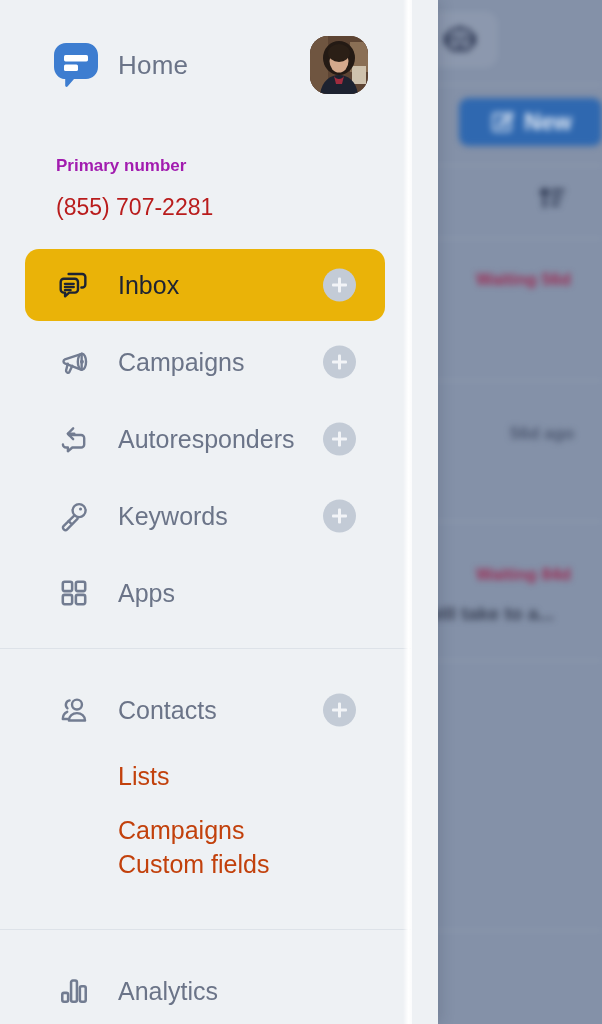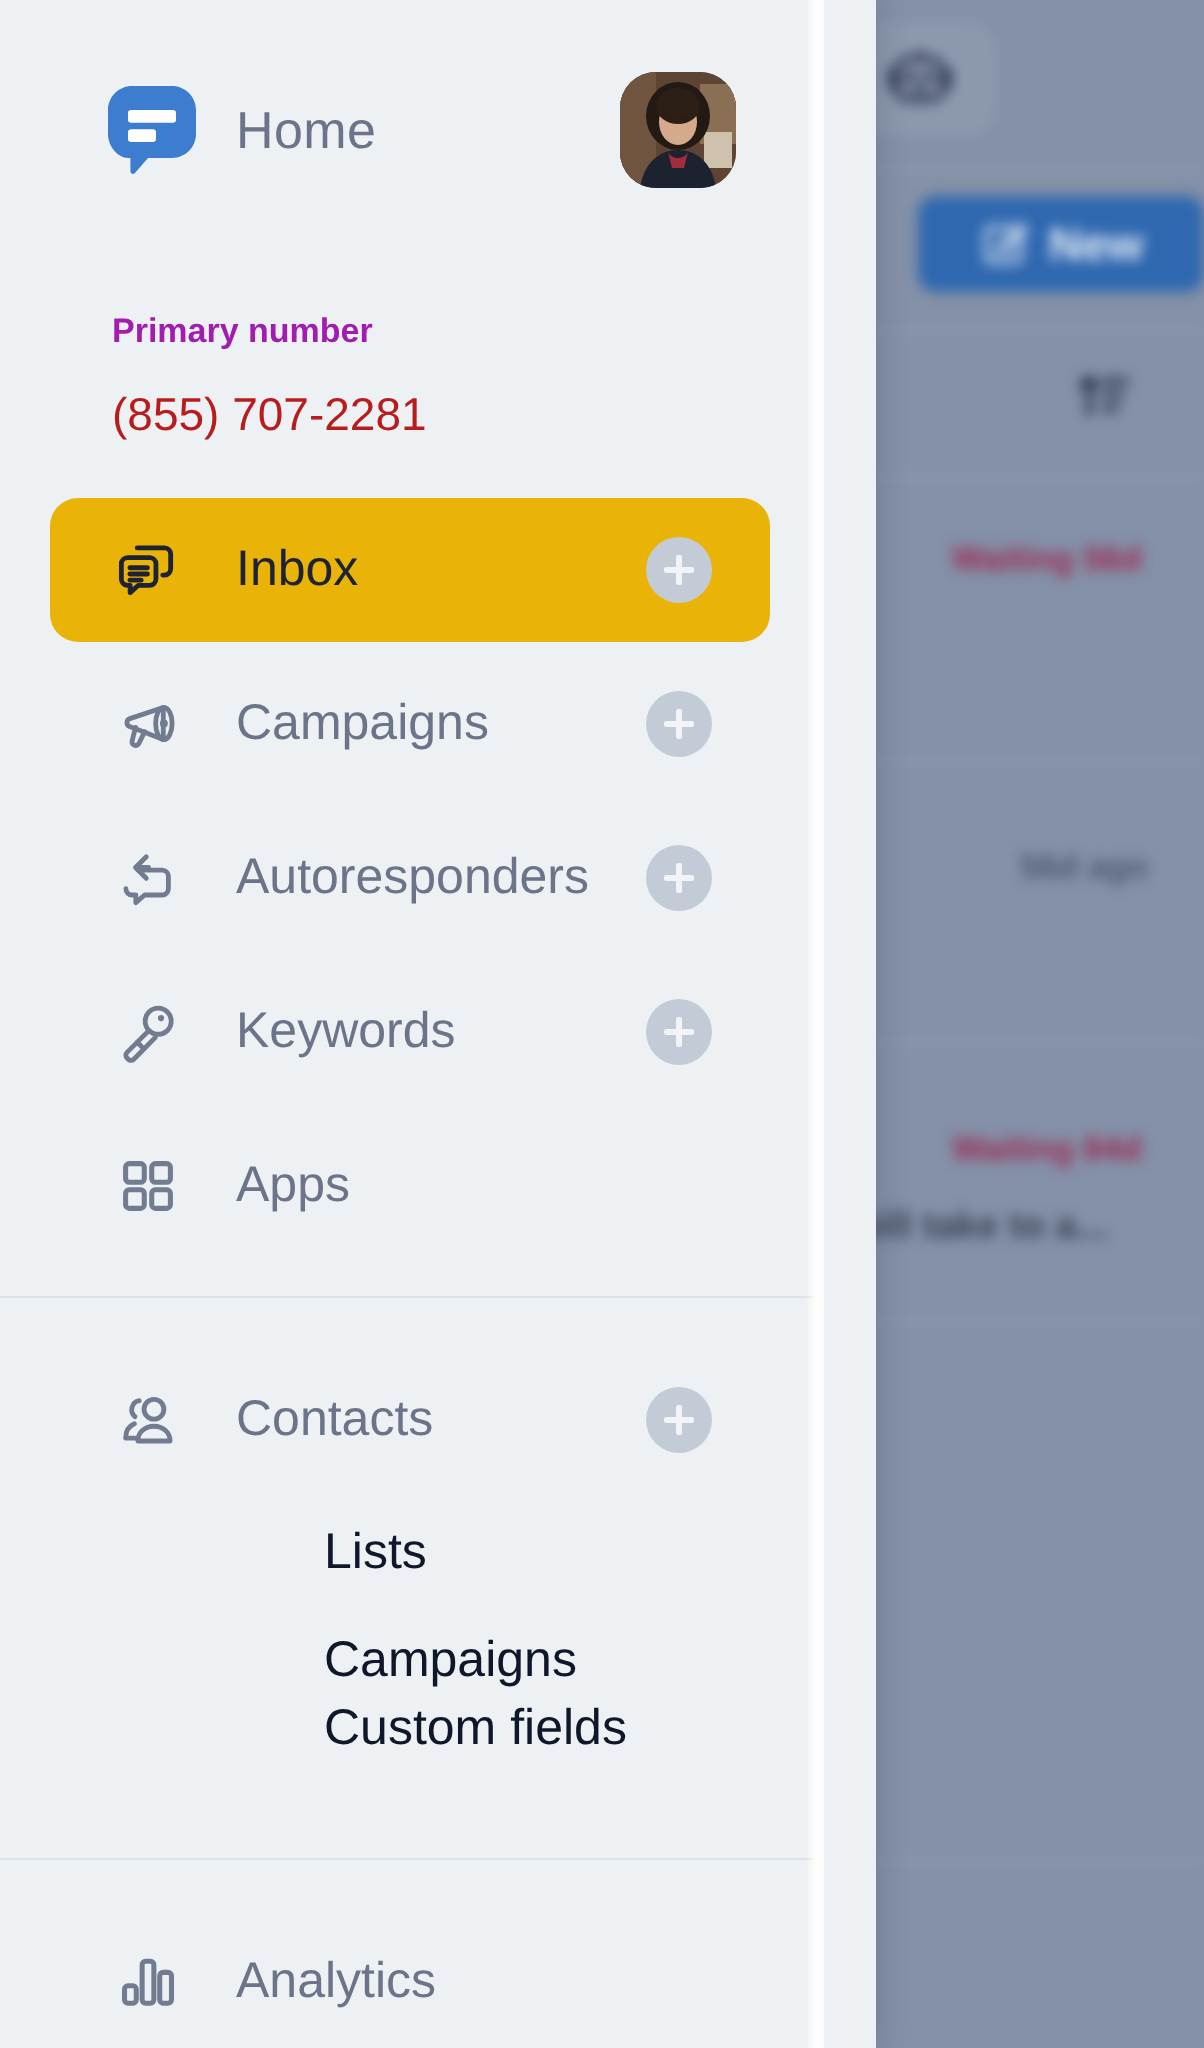--- a/index.html
+++ b/index.html
@@ -127,21 +127,21 @@
   }
   .plus-badge .pb::before, .plus-badge .pb::after {
     content: ""; position: absolute; background: #f2f4f7; border-radius: 1px;
   }
   .plus-badge .pb::before { left: 0; top: 6px; width: 15px; height: 3px; }
   .plus-badge .pb::after  { top: 0; left: 6px; height: 15px; width: 3px; }
 
   
   .sub-link {
     position: absolute; left: 118px;
-    font-size: 25px; color: #0f172a; white-space: nowrap; margin-left: 44px;
+    font-size: 25px; color: #c2410c; white-space: nowrap;
   }
 
   .divider {
     position: absolute; left: 0; width: 411px; height: 1px;
     background: #dde2e8;
   }
 </style>
 </head>
 <body>
 

